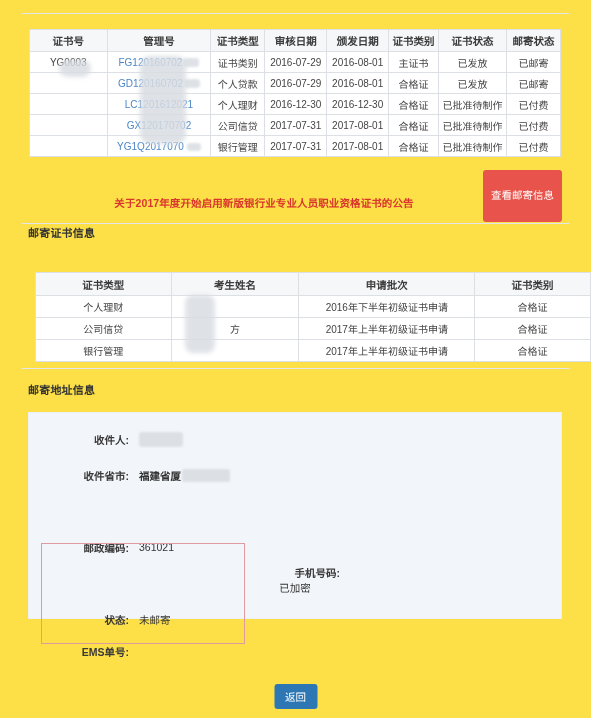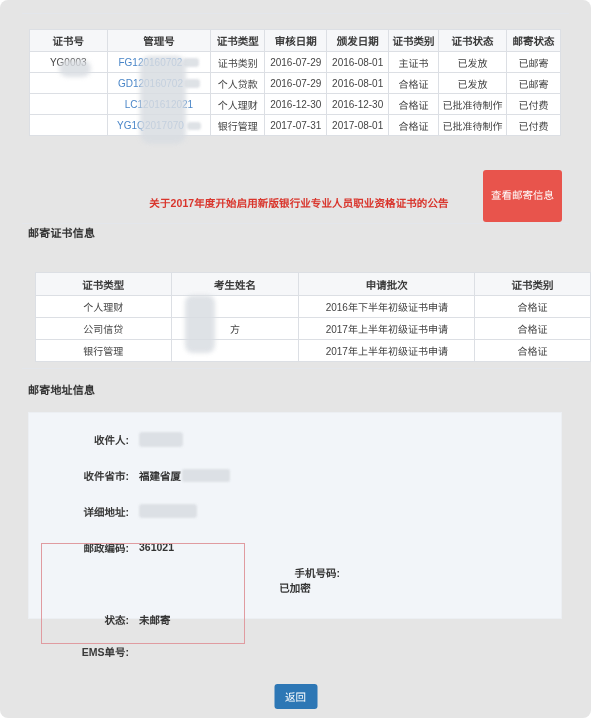--- a/index.html
+++ b/index.html
@@ -9,22 +9,21 @@
     width: 591px; height: 718px;
     background: #ffffff;
     font-family: "Liberation Sans", "DejaVu Sans", sans-serif;
     color: #333333;
     overflow: hidden;
   }
   .page {
     position: relative;
     width: 591px;
     height: 718px;
-    background: #e5e5e5;
-    border-radius: 8px;
+    background: #fde047;
   }
 
   
   .top-rule {
     position: absolute;
     left: 22px; top: 13px;
     width: 547px; height: 1px;
     background: #e3e6eb;
   }
 
@@ -89,21 +88,20 @@
   
   .announcement {
     position: absolute;
     left: 0; top: 195px;
     width: 528px;
     text-align: center;
     color: #d9352c;
     font-size: 10.5px;
     font-weight: bold;
     letter-spacing: .1px;
-    margin-left: 35px;
   }
 
   
   .sec-rule {
     position: absolute;
     left: 22px;
     width: 547px; height: 1px;
     background: #e3e6eb;
   }
   .sec-title {
@@ -154,21 +152,21 @@
     flex: none;
     white-space: nowrap;
   }
   .addr-value {
     color: #333;
     font-weight: bold;
     white-space: nowrap;
     display: flex;
     align-items: center;
   }
-  .addr-value.plain { font-weight: bold; text-align: center; }
+  .addr-value.plain { font-weight: normal; text-align: center; }
 
   .red-box {
     position: absolute;
     left: 41px; top: 543px;
     width: 204px; height: 101px;
     border: 1px solid #e09ba0;
     pointer-events: none;
   }
 
   
@@ -244,20 +242,30 @@
           <td class="c-mng"><span>LC1201612021</span></td>
           <td>个人理财</td>
           <td>2016-12-30</td>
           <td>2016-12-30</td>
           <td>合格证</td>
           <td>已批准待制作</td>
           <td>已付费</td>
         </tr>
         <tr>
           <td class="c-num"></td>
+          <td class="c-mng"><span>GX120170702</span></td>
+          <td>公司信贷</td>
+          <td>2017-07-31</td>
+          <td>2017-08-01</td>
+          <td>合格证</td>
+          <td>已批准待制作</td>
+          <td>已付费</td>
+        </tr>
+        <tr>
+          <td class="c-num"></td>
           <td class="c-mng"><span>YG1Q2017070</span><span class="redact" style="width:14px;height:8px;margin-left:3px"></span></td>
           <td>银行管理</td>
           <td>2017-07-31</td>
           <td>2017-08-01</td>
           <td>合格证</td>
           <td>已批准待制作</td>
           <td>已付费</td>
         </tr>
       </tbody>
     </table>
@@ -327,26 +335,20 @@
     </div>
 
     <div class="addr-row" style="top:44px;">
       <span class="addr-label">收件省市:</span>
       <span class="addr-value">
         <span>福建省厦</span>
         <span class="redact" style="width:48px;height:13px;margin-left:1px;border-radius:2px;"></span>
       </span>
     </div>
 
-    <div class="addr-row" style="top:80px;">
-      <span class="addr-label">详细地址:</span>
-      <span class="addr-value">
-        <span class="redact" style="width:58px;height:14px;border-radius:3px;"></span>
-      </span>
-    </div>
 
     <div class="addr-row" style="top:116px;">
       <span class="addr-label">邮政编码:</span>
       <span class="addr-value plain">361021</span>
     </div>
 
     <div class="addr-row" style="top:152px;flex-direction:column;">
       <span class="addr-label">手机号码:</span>
       <span class="addr-value plain">已加密</span>
     </div>

